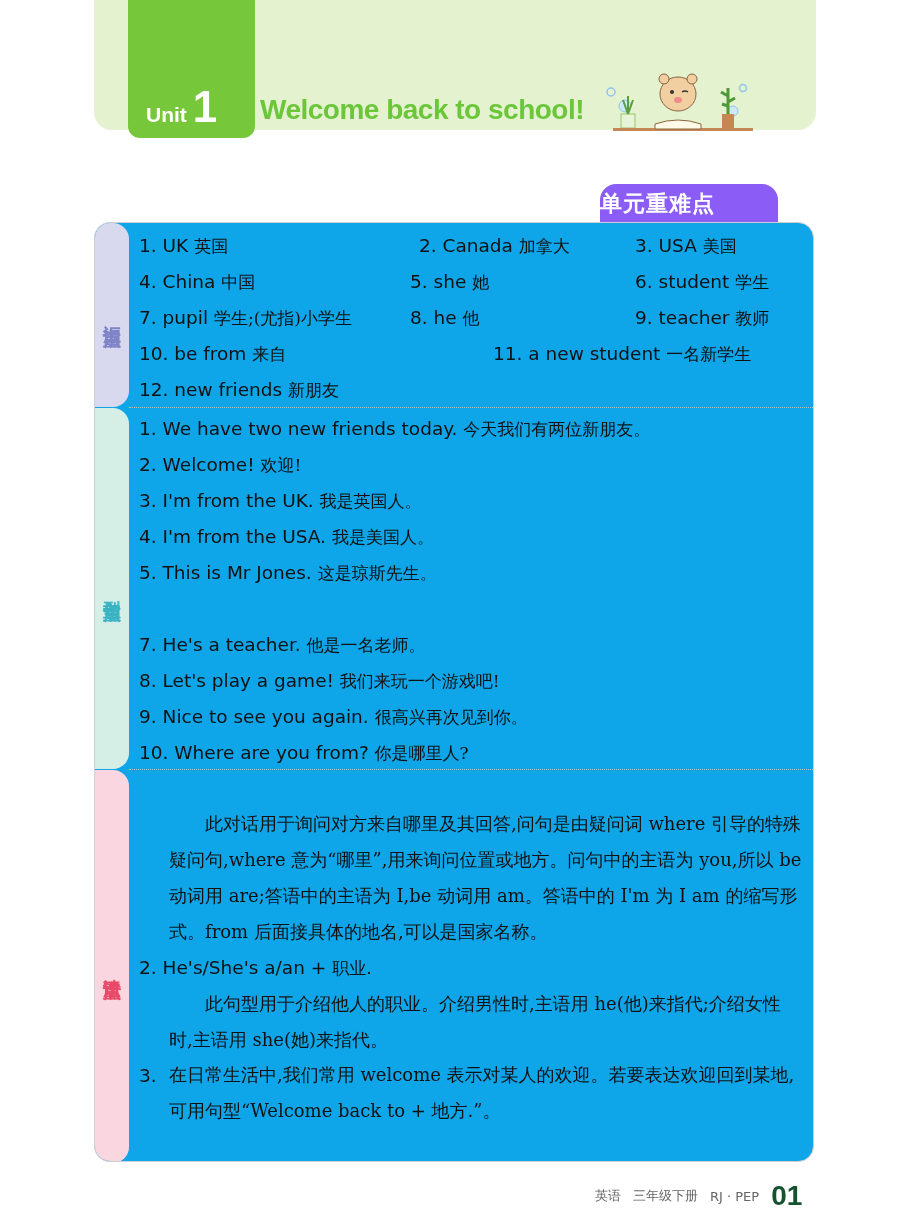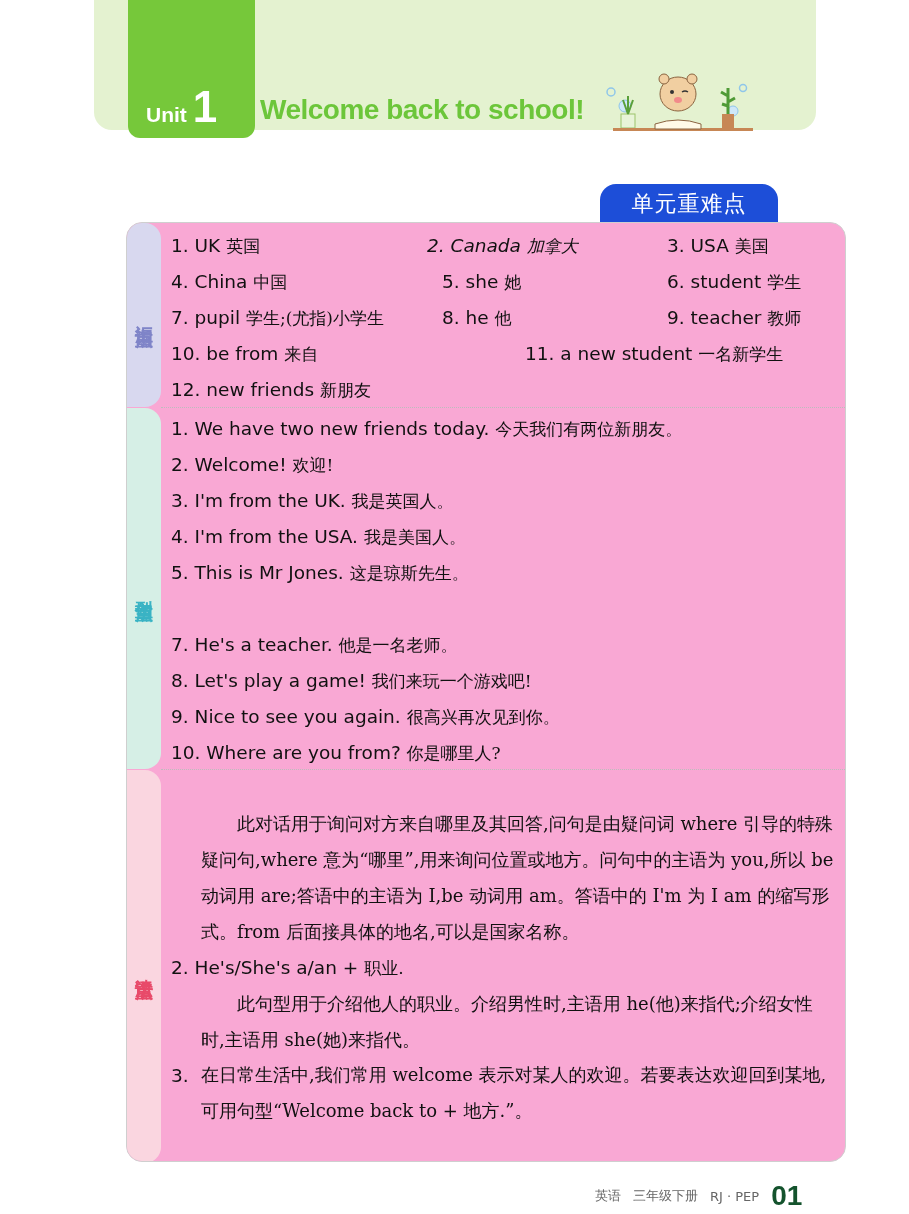--- a/index.html
+++ b/index.html
@@ -22,26 +22,26 @@
   .unit-text .w { font-size: 21px; }
   .unit-text .n { font-size: 44px; margin-left: 6px; }
   .unit-title {
     position: absolute; left: 260px; top: 94px; color: #6cc63a; font-family: "Liberation Sans", sans-serif;
     font-weight: bold; font-size: 28px; letter-spacing: -0.5px;
   }
   .illus { position: absolute; left: 603px; top: 66px; width: 150px; height: 66px; }
 
   .badge {
     position: absolute; left: 600px; top: 184px; width: 178px; height: 40px;
-    background: #1d4ed8; border-top-left-radius: 16px; border-top-right-radius: 16px;
-    color: #fff; font-weight: normal; font-size: 22px; text-align: center; line-height: 40px; letter-spacing: 1px;
+    background: #8b5cf6; border-top-left-radius: 16px; border-top-right-radius: 16px;
+    color: #fff; font-weight: bold; font-size: 22px; text-align: left; line-height: 40px; letter-spacing: 1px;
   }
   .frame {
     position: absolute; left: 94px; top: 222px; width: 720px; height: 940px;
-    border: 1.5px solid #cfcfcf; border-radius: 16px; background: #f9a8d4; box-sizing: border-box; overflow: hidden; margin-left: 32px;
+    border: 1.5px solid #cfcfcf; border-radius: 16px; background: #0ea5e9; box-sizing: border-box; overflow: hidden;
   }
   .sect { position: absolute; left: 0; width: 100%; }
   .sect .side {
     position: absolute; left: 0; top: 0; bottom: 0; width: 34px;
     border-top-right-radius: 16px; border-bottom-right-radius: 16px;
     display: flex; align-items: center; justify-content: center;
   }
   .sect .side span {
     writing-mode: vertical-rl; text-orientation: upright; font-size: 18px; font-weight: bold; letter-spacing: -1px;
   }
@@ -103,21 +103,21 @@
 <div class="badge">单元重难点</div>
 
 <div class="frame">
 
   <div class="sect vocab">
     <div class="side">
         <span>重点词汇</span>
       </div>
 
     <div class="line" style="left:44px;top:12px;"><span>1.</span> <span>UK</span> <span class="cn">英国</span></div>
-    <div class="line" style="left:300px;top:12px;font-style:italic;"><span>2.</span> <span>Canada</span> <span class="cn">加拿大</span></div>
+    <div class="line" style="left:324px;top:12px;"><span>2.</span> <span>Canada</span> <span class="cn">加拿大</span></div>
     <div class="line" style="left:540px;top:12px;"><span>3.</span> <span>USA</span> <span class="cn">美国</span></div>
 
     <div class="line" style="left:44px;top:48px;"><span>4.</span> <span>China</span> <span class="cn">中国</span></div>
     <div class="line" style="left:315px;top:48px;"><span>5.</span> <span>she</span> <span class="cn">她</span></div>
     <div class="line" style="left:540px;top:48px;"><span>6.</span> <span>student</span> <span class="cn">学生</span></div>
 
     <div class="line" style="left:44px;top:84px;"><span>7.</span> <span>pupil</span> <span class="cn">学生;(尤指)小学生</span></div>
     <div class="line" style="left:315px;top:84px;"><span>8.</span> <span>he</span> <span class="cn">他</span></div>
     <div class="line" style="left:540px;top:84px;"><span>9.</span> <span>teacher</span> <span class="cn">教师</span></div>
 

